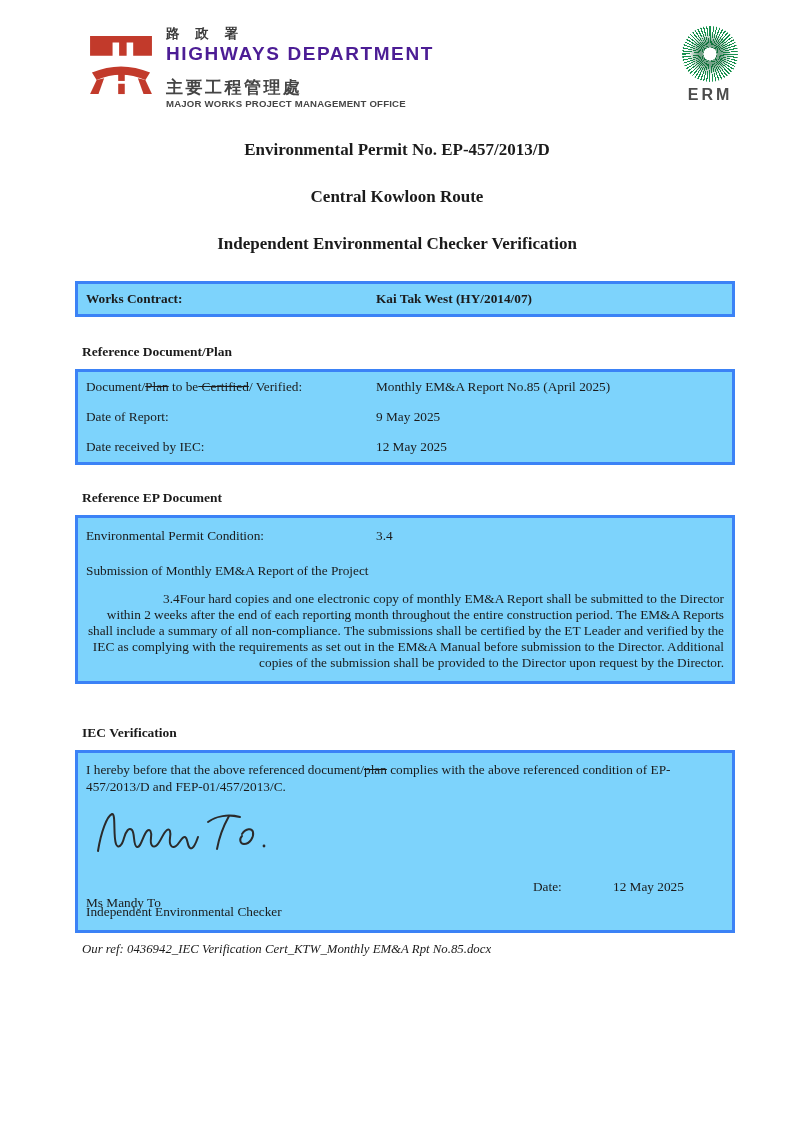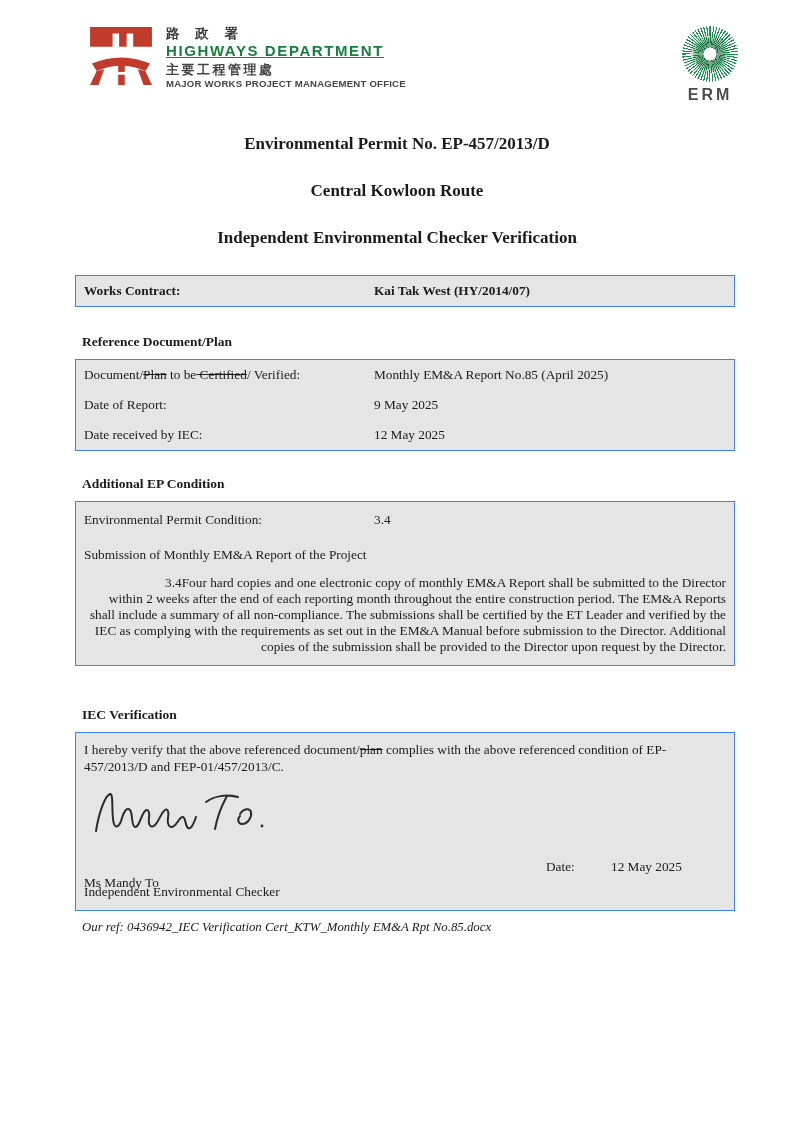--- a/index.html
+++ b/index.html
@@ -4,60 +4,60 @@
 <style>
   html,body { margin:0; padding:0; background:#e8e8e8; }
   .page {
     position:relative; width:794px; height:1122px; margin:0 auto;
     background:#ffffff; color:#1b1b1b;
     font-family:"Liberation Serif", serif; font-size:13.3px;
     overflow:hidden;
   }
   
   .header { display:flex; justify-content:space-between; align-items:flex-start; padding:24px 56px 0 88px; }
-  .hd-logo { display:flex; gap:12px; align-items:flex-end; }
+  .hd-logo { display:flex; gap:12px; align-items:center; }
   .hd-mark { flex:none; }
   .hd-text { font-family:"Liberation Sans", sans-serif; line-height:1.12; padding-top:2px; }
   .hd-cn   { font-size:13.5px; font-weight:bold; letter-spacing:6px; color:#3c3c3c; }
-  .hd-en   { font-size:15px; font-weight:bold; letter-spacing:1.6px; color:#15803d; margin-top:2px;text-decoration:underline; }
-  .hd-cn2  { font-size:13px; font-weight:bold; letter-spacing:2.5px; color:#454545; margin-top:3px; }
+  .hd-en   { font-size:19px; font-weight:bold; letter-spacing:1.6px; color:#4c1d95; margin-top:2px; }
+  .hd-cn2  { font-size:17px; font-weight:bold; letter-spacing:2.5px; color:#454545; margin-top:14px; }
   .hd-en2  { font-size:9.6px; font-weight:bold; letter-spacing:0.2px; color:#454545; margin-top:2px; }
   .erm { display:flex; flex-direction:column; align-items:center; padding-top:2px; }
   .erm-burst {
     width:56px; height:56px; border-radius:50%;
     background:
       radial-gradient(circle at 50% 50%, #ffffff 0 16%, rgba(255,255,255,0) 17%),
       radial-gradient(circle at 50% 50%, rgba(10,90,45,.55) 0 30%, rgba(255,255,255,0) 55%),
       repeating-conic-gradient(from 0deg, #17914e 0deg 2.6deg, #ffffff 2.6deg 6.4deg);
   }
   .erm-label { margin-top:4px; font-family:"Liberation Sans", sans-serif; font-weight:bold; font-size:16px; letter-spacing:3px; color:#4c4c4c;text-align:right; }
   
   .titles { text-align:center; margin-top:30px; }
   .title  { font-size:17px; font-weight:bold; margin:0 0 27px 0; }
   
   .content { padding:0 59px 0 75px; }
-  .box { border:1px solid #3b82f6; background:#e5e5e5; }
+  .box { border:3px solid #3b82f6; background:#7dd3fc; }
   .kv  { display:grid; grid-template-columns:290px 1fr; align-items:baseline; padding:7px 6px 7px 8px; }
   .section-heading { font-size:13.5px; font-weight:bold; margin:0 0 9px 7px; }
   .bold { font-weight:bold; }
   .strike { text-decoration:line-through; }
   .works-box { margin-top:6px; }
   .sec-refdoc { margin-top:27px; }
   .sec-ep     { margin-top:25px; }
   .sec-iec    { margin-top:41px; }
   .ep-inner { padding:3px 8px 10px 8px; }
   .ep-subject { margin-top:12px; padding-left:0; }
   .ep-clause  { margin-top:12px; line-height:16px; text-align:right; }
   .clause-no { display:inline-block; width:62px; }
   .iec-inner { padding:8px 8px 10px 8px; }
   .iec-statement { line-height:17px; padding-right:4px; }
   .signature { margin:8px 0 2px 6px; }
   .sign-row { position:relative; height:20px; margin-top:12px; }
   .sign-name { position:absolute; left:0; top:16px; }
-  .date-label { position:absolute; left:462px; top:0; }
+  .date-label { position:absolute; left:447px; top:0; }
   .date-value { position:absolute; left:527px; top:0; }
   .sign-role { margin-top:5px; }
   .our-ref { font-style:italic; font-size:12.8px; margin:9px 0 0 7px; }
 </style>
 </head>
 <body>
 
 <div class="page">
 
   <div class="header">
@@ -112,35 +112,35 @@
           <span>9 May 2025</span>
         </div>
         <div class="kv">
           <span>Date received by IEC:</span>
           <span>12 May 2025</span>
         </div>
       </div>
     </div>
 
     <div class="sec-ep">
-      <div class="section-heading">Additional EP Condition</div>
+      <div class="section-heading">Reference EP Document</div>
       <div class="box ep-inner">
         <div class="kv" style="padding-left:0; padding-right:0;">
           <span>Environmental Permit Condition:</span>
           <span>3.4</span>
         </div>
         <div class="ep-subject">Submission of Monthly EM&amp;A Report of the Project</div>
         <div class="ep-clause"><span class="clause-no">3.4</span><span>Four hard copies and one electronic copy of monthly EM&amp;A Report shall be submitted to the Director within 2 weeks after the end of each reporting month throughout the entire construction period. The EM&amp;A Reports shall include a summary of all non-compliance. The submissions shall be certified by the ET Leader and verified by the IEC as complying with the requirements as set out in the EM&amp;A Manual before submission to the Director. Additional copies of the submission shall be provided to the Director upon request by the Director.</span></div>
       </div>
     </div>
 
     <div class="sec-iec">
       <div class="section-heading">IEC Verification</div>
       <div class="box iec-inner">
-        <div class="iec-statement"><span>I hereby verify that the above referenced document/</span><span class="strike">plan</span><span> complies with the above referenced condition of EP-457/2013/D and FEP-01/457/2013/C.</span></div>
+        <div class="iec-statement"><span>I hereby before that the above referenced document/</span><span class="strike">plan</span><span> complies with the above referenced condition of EP-457/2013/D and FEP-01/457/2013/C.</span></div>
         <div class="signature">
           <svg width="190" height="60" viewBox="0 0 190 60">
             <g stroke="#2b2b2b" stroke-width="2" fill="none" stroke-linecap="round" stroke-linejoin="round">
               <path d="M6 48 C9 29 15 13 20 11 C24 10 21 33 24 41 C26 46 30 43 32 35 C34 28 37 24 40 27 C43 30 41 43 45 44 C49 45 51 32 55 28 C58 25 60 29 59 35 C58 42 61 46 65 42 C69 38 71 30 75 27 C78 25 79 29 78 35 C77 42 80 46 84 43 C88 40 90 33 93 34 C96 35 95 43 98 45 C101 47 104 40 106 34"></path>
               <path d="M116 19 C124 13 136 11 148 14"></path>
               <path d="M137 13 C132 22 127 35 125 46"></path>
               <path d="M150 31 C154 25 160 25 161 29 C162 34 158 41 152 41 C148 41 147 36 150 33"></path>
               <circle cx="172" cy="43" r="1.4" fill="#2b2b2b" stroke="none"></circle>
             </g>
           </svg>

